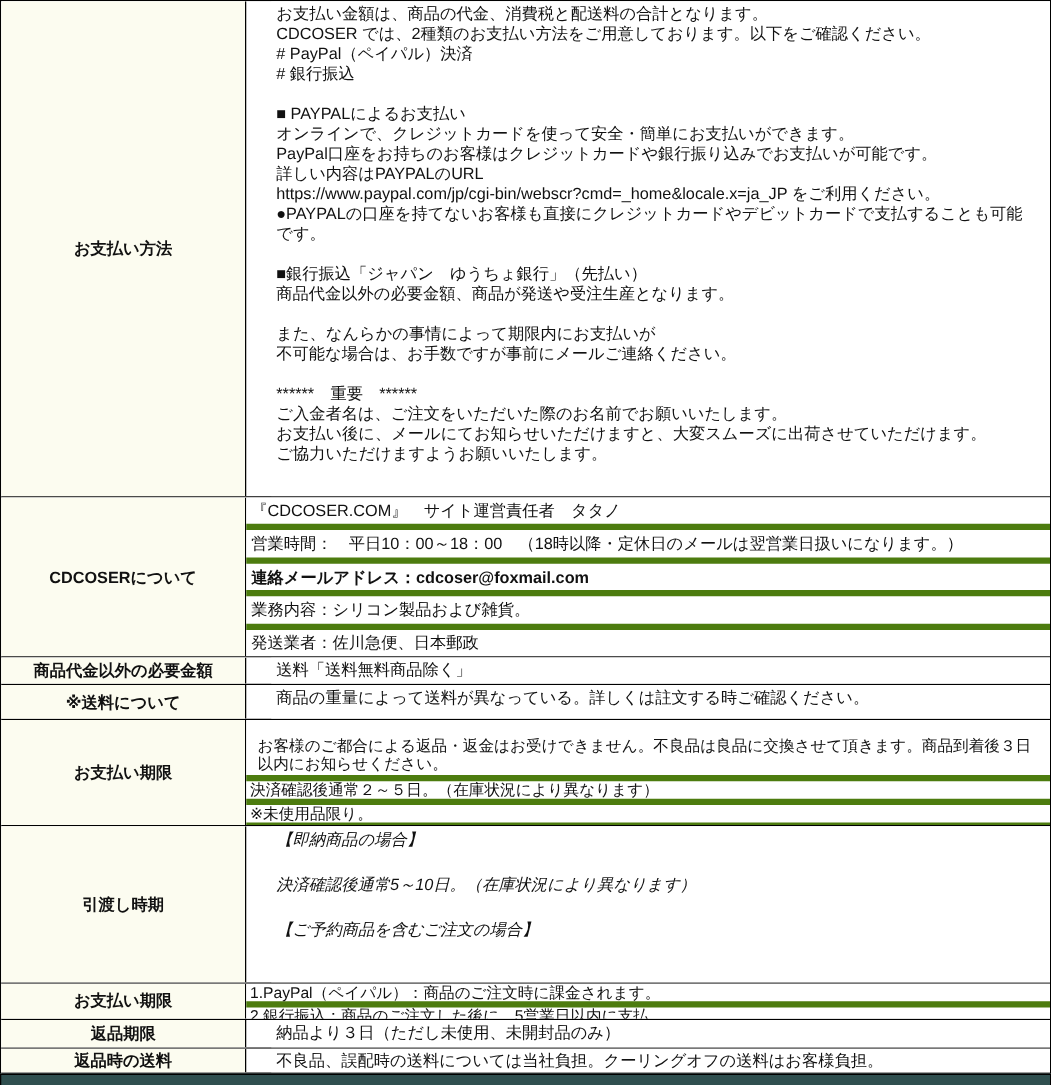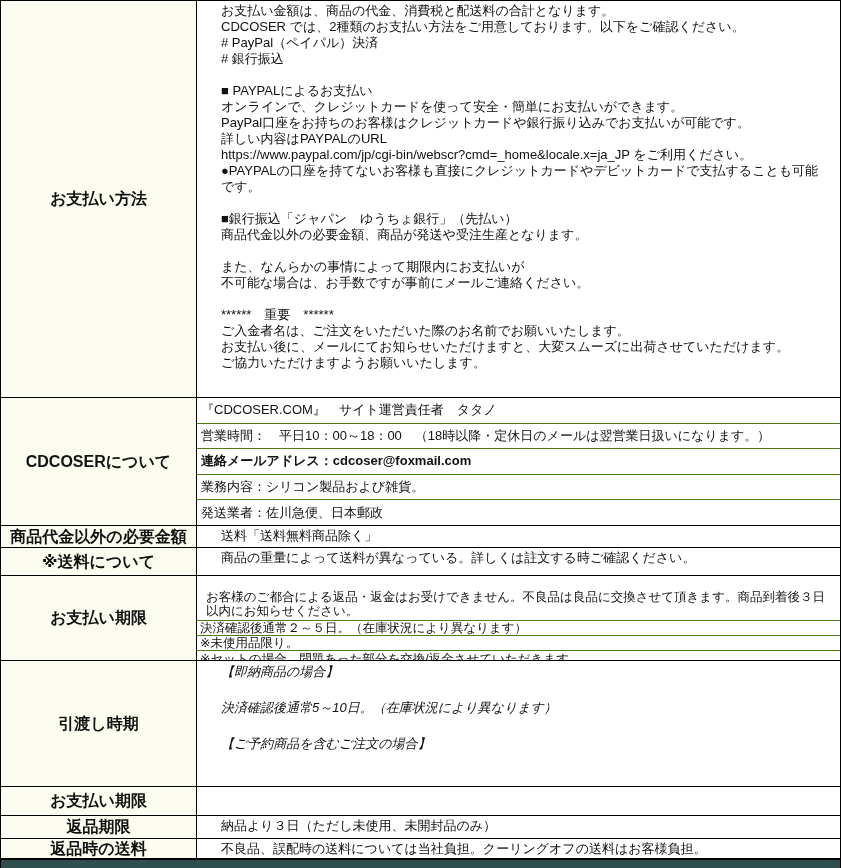--- a/index.html
+++ b/index.html
@@ -13,31 +13,31 @@
     width:841px;
     border:1px solid #000;
     border-bottom:none;
   }
   .row { display:flex; border-bottom:1px solid #000; overflow:hidden; background:#fff; }
   .hcell {
     flex:0 0 196px; width:196px;
     border-right:1px solid #000;
     background:#fcfcf0;
     display:flex; align-items:center; justify-content:center;
-    font-weight:bold; font-size:16px; text-align:left;
+    font-weight:bold; font-size:13px; text-align:left;
     padding:2px; line-height:16px;
   }
   .ccell { flex:1; min-width:0; display:flex; flex-direction:column; background:#fff; }
   .pad { padding:2px 4px;margin-left:20px; }
   .line  { font-size:13px; line-height:16px; min-height:16px; }
   .line2 { font-size:13px; line-height:18px; min-height:18px;font-style:italic; }
   .subrow {
     display:flex; align-items:center;
     padding:1px 4px; font-size:13px; line-height:16px;
-    border-bottom:1px solid #4d7c0f; flex:1;
+    border-bottom:5px solid #4d7c0f; flex:1;
   }
   .ccell > .subrow:last-child { border-bottom:none; }
   .tight { font-size:12.5px; line-height:14px; padding:0 3px; }
   .wraprow { flex:1; align-items:flex-start; padding:2px 9px; display:block;margin-top:12px; }
   .fixed15 { flex:0 0 15px; }
   .bold { font-weight:bold; }
   .r1{height:397px} .r2{height:128px} .r3{height:22px}
   .r4{height:28px} .r5{height:85px} .r6{height:126px}
   .r7{height:29px} .r8{height:23px} .r9{height:20px}
   .footer-bar {
@@ -122,20 +122,24 @@
         <div class="line2">&nbsp;</div>
         <div class="line2">決済確認後通常5～10日。（在庫状況により異なります）</div>
         <div class="line2">&nbsp;</div>
         <div class="line2">【ご予約商品を含むご注文の場合】</div>
         <div class="line2">&nbsp;</div>
       </div>
   </div>
 
   <div class="row r7">
     <div class="hcell">お支払い期限</div>
+    <div class="ccell">
+      <div class="subrow tight">1.PayPal（ペイパル）：商品のご注文時に課金されます。</div>
+      <div class="subrow tight">2.銀行振込：商品のご注文した後に、5営業日以内に支払。</div>
+    </div>
   </div>
 
   <div class="row r8">
     <div class="hcell">返品期限</div>
     <div class="ccell pad">
       <div class="line">納品より３日（ただし未使用、未開封品のみ）</div>
     </div>
   </div>
 
   <div class="row r9">

